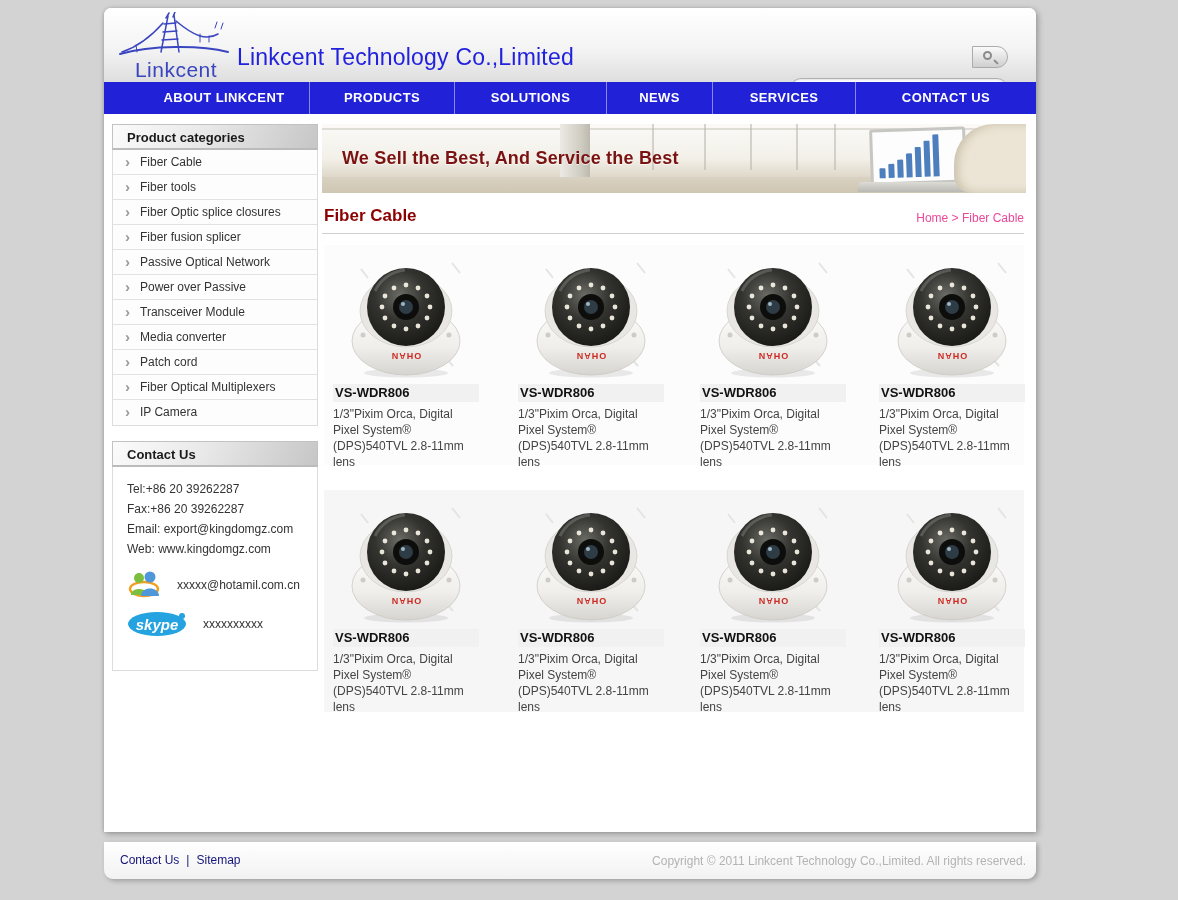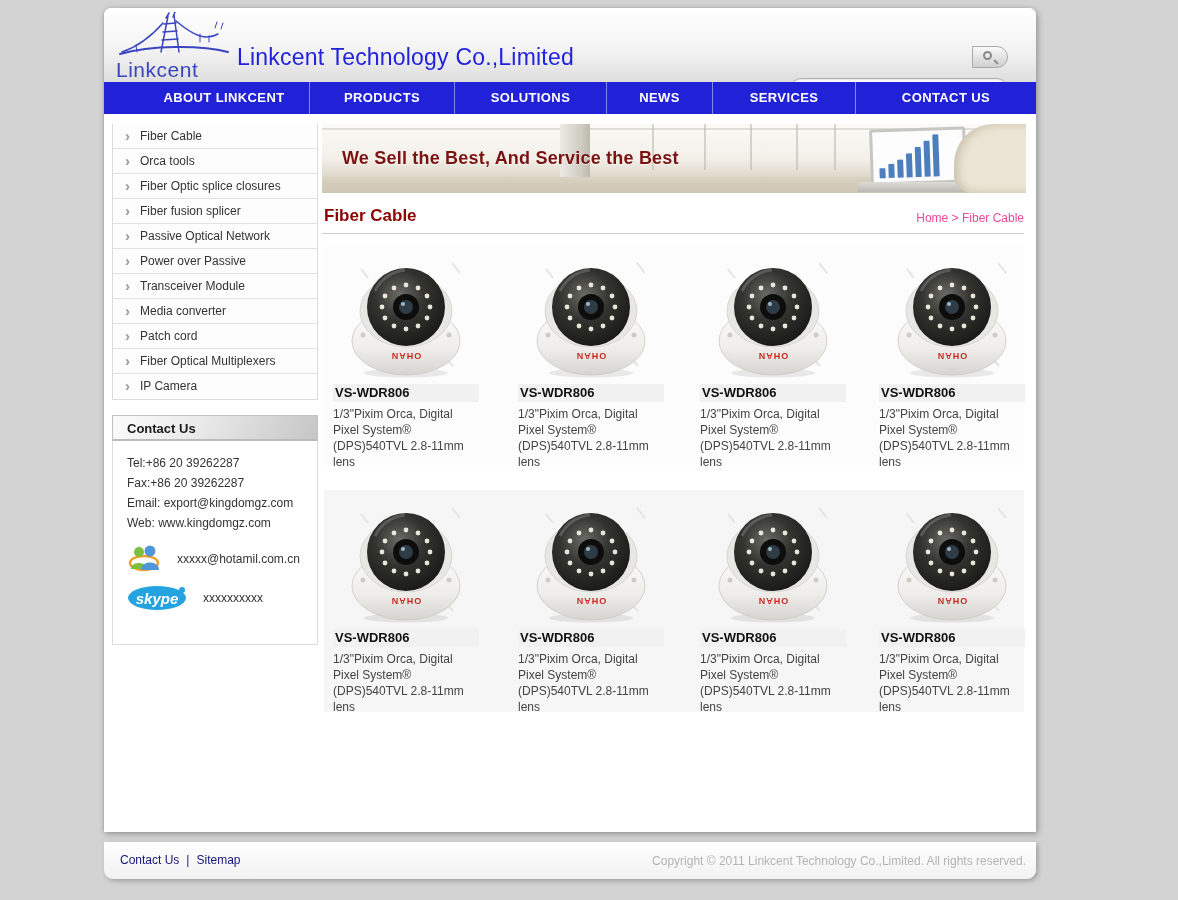--- a/index.html
+++ b/index.html
@@ -17,21 +17,21 @@
     box-shadow:2px 2px 6px rgba(0,0,0,.28), -1px 0 3px rgba(0,0,0,.12);
   }
   
   .header {
     position:absolute; left:0; top:0; width:932px; height:74px;
     background:linear-gradient(180deg,#ffffff 0%,#f4f4f4 55%,#dedede 100%);
     border-radius:7px 7px 0 0;
   }
   .logo { position:absolute; left:12px; top:4px; width:120px; height:68px; }
   .logo-text {
-    position:absolute; left:0px; top:46px; width:120px; text-align:left;
+    position:absolute; left:0px; top:46px; width:120px; text-align:center;
     color:#3a45c0; font-size:21px; letter-spacing:.5px;
   }
   .site-title {
     position:absolute; left:133px; top:36px;
     color:#2222dd; font-size:23px; font-weight:500; letter-spacing:.2px;
   }
   .search-wrap { position:absolute; right:28px; top:38px; width:218px; height:22px; }
   .search-input {
     width:218px; height:22px; border:1px solid #b0b0b0; border-radius:12px;
     padding:0 40px 0 14px; font-size:14px; color:#555; outline:none;
@@ -187,28 +187,29 @@
   <div class="nav" id="nav">
       <div class="nav-item" style="width: 206px; padding-left: 35px;">ABOUT LINKCENT</div>
       <div class="nav-item" style="width: 145px;">PRODUCTS</div>
       <div class="nav-item" style="width: 152px;">SOLUTIONS</div>
       <div class="nav-item" style="width: 106px;">NEWS</div>
       <div class="nav-item" style="width: 143px;">SERVICES</div>
       <div class="nav-item" style="width: 180px;">CONTACT US</div>
     </div>
 
   <div class="sidebar">
+    <div class="side-header">Product categories</div>
     <div class="cat-list" id="cat-list">
         <div class="cat-item">
           <span class="cat-arrow">›</span>
           <span class="cat-label">Fiber Cable</span>
         </div>
         <div class="cat-item">
           <span class="cat-arrow">›</span>
-          <span class="cat-label">Orca tools</span>
+          <span class="cat-label">Fiber tools</span>
         </div>
         <div class="cat-item">
           <span class="cat-arrow">›</span>
           <span class="cat-label">Fiber Optic splice closures</span>
         </div>
         <div class="cat-item">
           <span class="cat-arrow">›</span>
           <span class="cat-label">Fiber fusion splicer</span>
         </div>
         <div class="cat-item">

